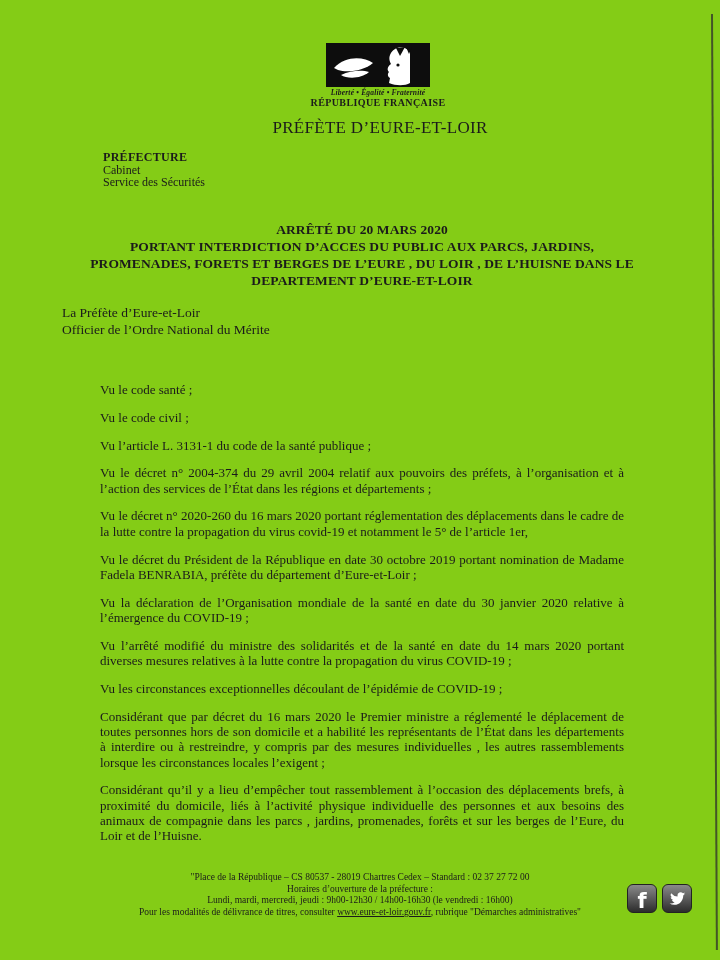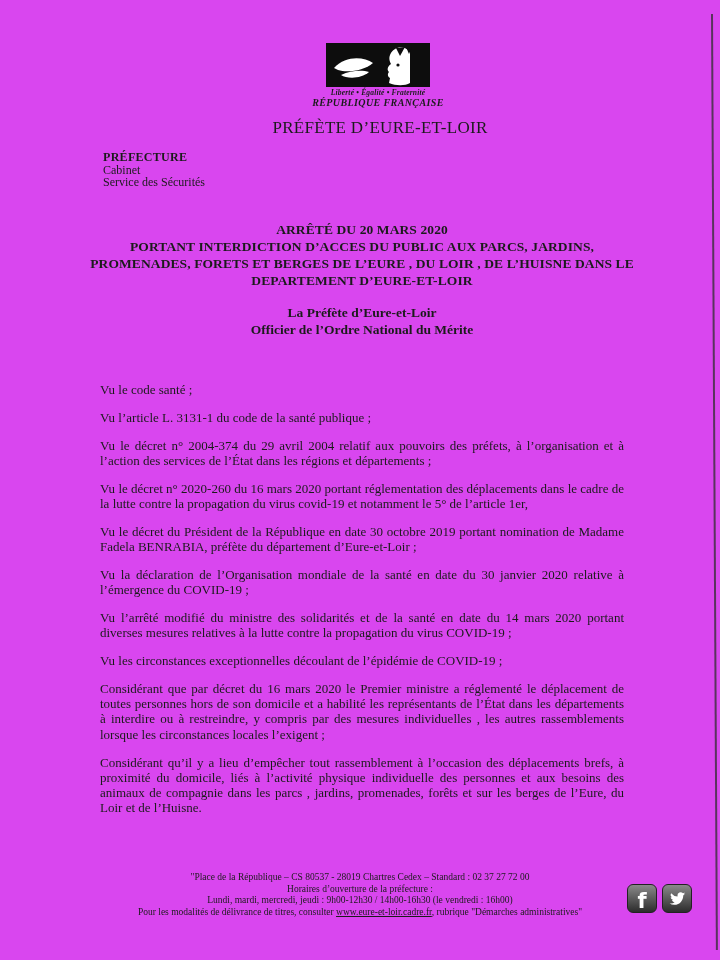--- a/index.html
+++ b/index.html
@@ -2,21 +2,21 @@
 <html><head>
 <meta charset="utf-8">
 <style>
   * { margin: 0; padding: 0; box-sizing: border-box; }
   html, body { background: #e8e8e8; }
   .page {
     position: relative;
     width: 720px;
     height: 960px;
     margin: 0 auto;
-    background: #d946ef;
+    background: #84cc16;
     font-family: "Liberation Serif", serif;
     color: #1b1b1b;
     overflow: hidden;
   }
   
   .scan-line {
     position: absolute;
     left: 711px;
     top: 14px;
     width: 1.5px;
@@ -40,21 +40,20 @@
     font-style: italic;
     margin-top: 1px;
     white-space: nowrap;
     letter-spacing: 0.2px;
   }
   .republic {
     font-size: 10px;
     font-weight: bold;
     letter-spacing: 0.4px;
     white-space: nowrap;
-    font-style: italic;
   }
   .prefete-line {
     position: absolute;
     left: 250px;
     top: 118px;
     width: 260px;
     text-align: center;
     font-size: 17px;
     letter-spacing: 0.3px;
     white-space: nowrap;
@@ -78,22 +77,22 @@
     font-weight: bold;
     font-size: 13.5px;
     line-height: 17px;
     letter-spacing: 0.1px;
   }
   .subtitle-block {
     position: absolute;
     left: 62px;
     top: 304px;
     width: 600px;
-    text-align: center;
-    font-weight: bold;
+    text-align: left;
+    font-weight: normal;
     font-size: 13.5px;
     line-height: 17px;
   }
   
   .body-block {
     position: absolute;
     left: 100px;
     top: 382px;
     width: 524px;
     font-size: 13px;
@@ -178,36 +177,37 @@
     <div>DEPARTEMENT D’EURE-ET-LOIR</div>
   </div>
 
   <div class="subtitle-block">
     <div>La Préfète d’Eure-et-Loir</div>
     <div>Officier de l’Ordre National du Mérite</div>
   </div>
 
   <div class="body-block">
     <div class="para">Vu le code santé ;</div>
+    <div class="para">Vu le code civil ;</div>
     <div class="para">Vu l’article L. 3131-1 du code de la santé publique ;</div>
     <div class="para">Vu le décret n° 2004-374 du 29 avril 2004 relatif aux pouvoirs des préfets, à l’organisation et à l’action des services de l’État dans les régions et départements ;</div>
     <div class="para">Vu le décret n° 2020-260 du 16 mars 2020 portant réglementation des déplacements dans le cadre de la lutte contre la propagation du virus covid-19 et notamment le 5° de l’article 1er,</div>
     <div class="para">Vu le décret du Président de la République en date 30 octobre 2019 portant nomination de Madame Fadela BENRABIA, préfète du département d’Eure-et-Loir ;</div>
     <div class="para">Vu la déclaration de l’Organisation mondiale de la santé en date du 30 janvier 2020 relative à l’émergence du COVID-19 ;</div>
     <div class="para">Vu l’arrêté modifié du ministre des solidarités et de la santé en date du 14 mars 2020 portant diverses mesures relatives à la lutte contre la propagation du virus COVID-19 ;</div>
     <div class="para">Vu les circonstances exceptionnelles découlant de l’épidémie de COVID-19 ;</div>
     <div class="para">Considérant que par décret du 16 mars 2020 le Premier ministre a réglementé le déplacement de toutes personnes hors de son domicile et a habilité les représentants de l’État dans les départements à interdire ou à restreindre, y compris par des mesures individuelles , les autres rassemblements lorsque les circonstances locales l’exigent ;</div>
     <div class="para">Considérant qu’il y a lieu d’empêcher tout rassemblement à l’occasion des déplacements brefs, à proximité du domicile, liés à l’activité physique individuelle des personnes et aux besoins des animaux de compagnie dans les parcs , jardins, promenades, forêts et sur les berges de l’Eure, du Loir et de l’Huisne.</div>
   </div>
 
   <div class="footer">
     <div>"Place de la République – CS 80537 - 28019 Chartres Cedex – Standard : 02 37 27 72 00</div>
     <div>Horaires d’ouverture de la préfecture :</div>
     <div>Lundi, mardi, mercredi, jeudi : 9h00-12h30 / 14h00-16h30 (le vendredi : 16h00)</div>
-    <div><span>Pour les modalités de délivrance de titres, consulter </span><a href="#">www.eure-et-loir.cadre.fr</a><span>, rubrique "Démarches administratives"</span></div>
+    <div><span>Pour les modalités de délivrance de titres, consulter </span><a href="#">www.eure-et-loir.gouv.fr</a><span>, rubrique "Démarches administratives"</span></div>
   </div>
 
   <div class="social">
     <div class="social-btn">
       <span class="fb-glyph">f</span>
     </div>
     <div class="social-btn">
       <svg class="tw-glyph" viewBox="0 0 24 24" xmlns="http://www.w3.org/2000/svg">
         <path d="M22 6c-.7.3-1.5.6-2.3.7.8-.5 1.4-1.3 1.7-2.2-.8.5-1.6.8-2.5 1A3.9 3.9 0 0 0 12 8.5c0 .3 0 .6.1.9A11 11 0 0 1 4 5.3a3.9 3.9 0 0 0 1.2 5.2c-.6 0-1.2-.2-1.7-.5v.1c0 1.9 1.3 3.4 3.1 3.8-.6.2-1.2.2-1.8.1.5 1.6 1.9 2.7 3.6 2.7A7.9 7.9 0 0 1 2 18.3 11 11 0 0 0 8 20c7.2 0 11.2-6 11.2-11.2v-.5c.8-.6 1.4-1.2 1.9-2z"></path>
       </svg>

